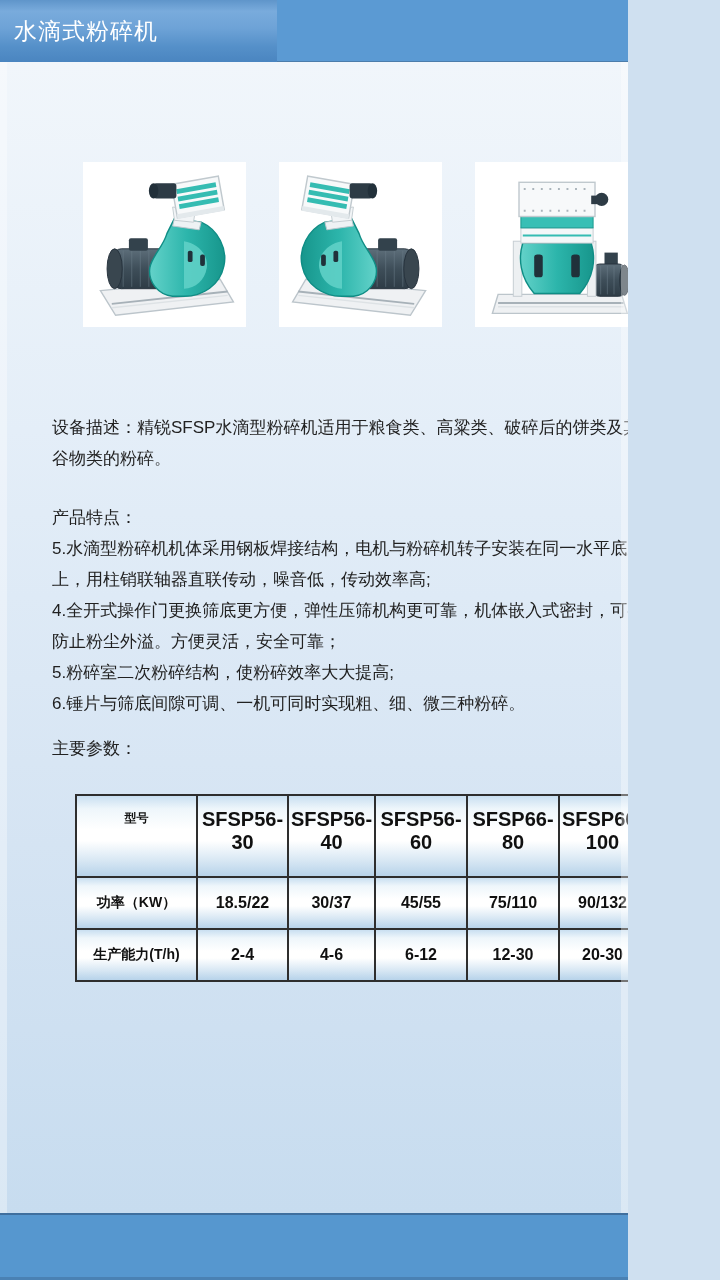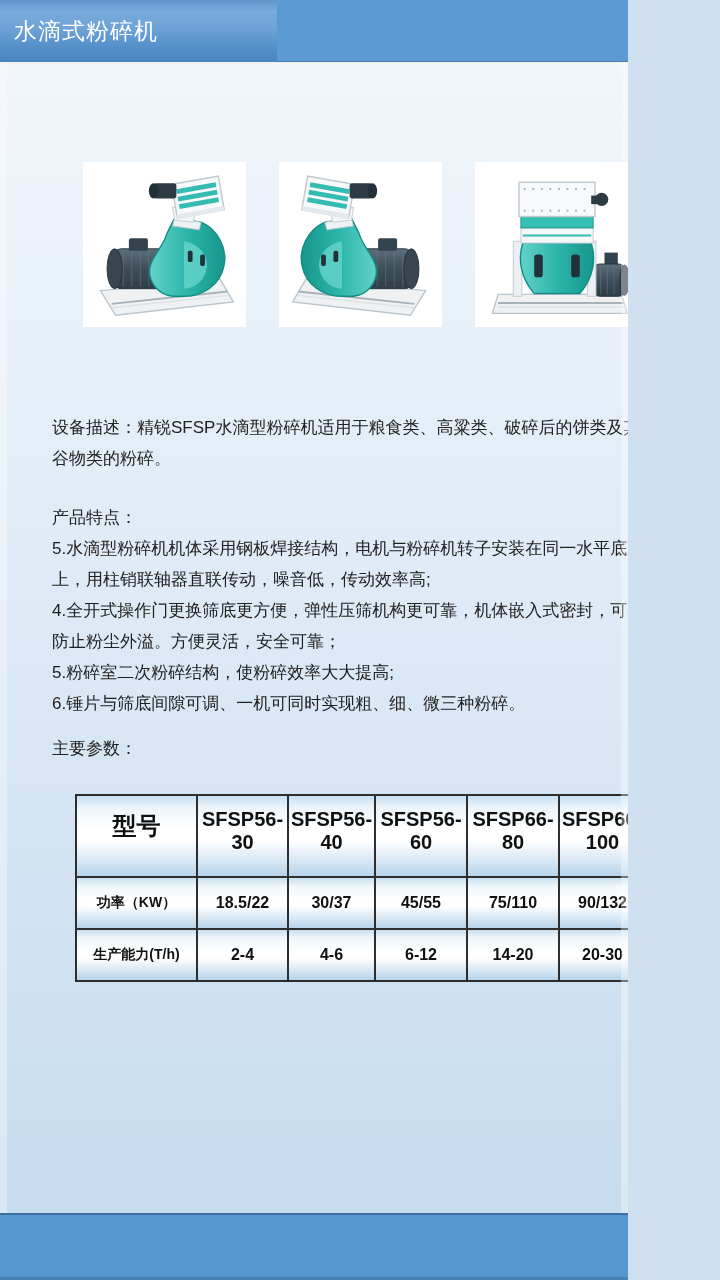--- a/index.html
+++ b/index.html
@@ -52,21 +52,21 @@
   
   .params-table{
     margin:30px 0 0 75px;border-collapse:collapse;table-layout:fixed;width:570px;
   }
   .params-table th,.params-table td{
     border:2px solid #2e2e2e;text-align:center;color:#101010;
     background:linear-gradient(180deg,#c9dff1 0%,#eef6fb 16%,#ffffff 42%,#ffffff 56%,#d9e8f4 80%,#b7d3ea 100%);
     padding:0;
   }
   .params-table thead th{height:66px;vertical-align:top;padding-top:12px;font-size:20px;font-weight:bold;}
-  .params-table thead th.model-th{font-size:24px;padding-top:14px;}
+  .params-table thead th.model-th{font-size:12px;padding-top:14px;}
   .params-table tbody td{height:50px;vertical-align:middle;font-size:16px;font-weight:bold;}
   .params-table tbody td.row-label{font-size:14px;}
 
   
   .footer{
     flex:none;height:67px;background:#5697cf;
     border-top:2px solid #3f6f9e;box-sizing:border-box;
     box-shadow:inset 0 -3px 0 #4a81b3;
   }
   .defs-holder{position:absolute;width:0;height:0;overflow:hidden;}
@@ -216,21 +216,21 @@
           <td>30/37</td>
           <td>45/55</td>
           <td>75/110</td>
           <td>90/132</td>
         </tr>
         <tr>
           <td class="row-label">生产能力(T/h)</td>
           <td>2-4</td>
           <td>4-6</td>
           <td>6-12</td>
-          <td>14-20</td>
+          <td>12-30</td>
           <td>20-30</td>
         </tr>
       </tbody>
     </table>
 
   </main>
 
   <footer class="footer"></footer>
 </div>
 

